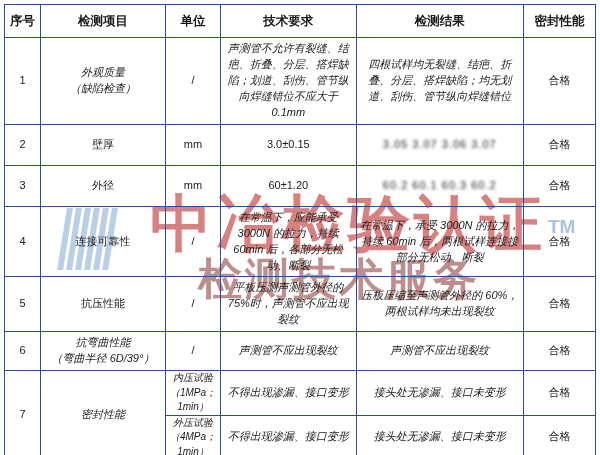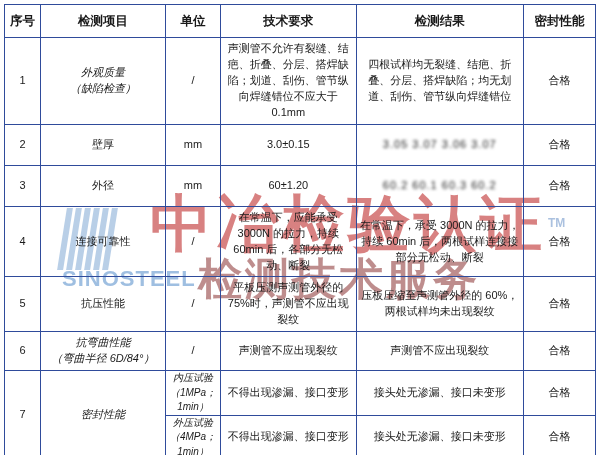--- a/index.html
+++ b/index.html
@@ -41,21 +41,21 @@
     font-weight: bold;
     font-size: 12.5px;
     height: 26px;
   }
   .col-no { width: 34px; }
   .col-item { width: 118px; }
   .col-unit { width: 52px; }
   .col-req { width: 128px; }
   .col-result { width: 158px; }
   .col-judge { width: 68px; }
-  .small-pad { padding: 2px 4px; }
+  .small-pad { padding: 2px 4px; font-style: italic; }
   .txt { display: block; font-style: italic; }
   .sub-label { font-size: 10px; }
 
   
   .wm {
     position: absolute;
     z-index: 2;
     pointer-events: none;
   }
   .wm-logo {
@@ -116,21 +116,21 @@
     letter-spacing: 3px;
     white-space: nowrap;
     z-index: 2;
     pointer-events: none;
     font-family: "Liberation Serif", serif;
   }
   .wm-tm {
     position: absolute;
     left: 548px;
     top: 212px;
-    font-size: 12px;
+    font-size: 19px;
     font-weight: bold;
     color: #9db7da;
     opacity: .85;
     z-index: 2;
     pointer-events: none;
   }
   .blur {
     color: #b9bcc0;
     filter: blur(1.6px);
     font-size: 11px;
@@ -145,21 +145,20 @@
 
   <div class="wm wm-logo">
     <div class="wm-bars">
       <i style="left:0px"></i>
         <i style="left:9px"></i>
         <i style="left:18px"></i>
         <i style="left:27px"></i>
         <i style="left:36px"></i>
         <i style="left:45px"></i>
     </div>
-    <div class="wm-text">SINOSTEEL</div>
   </div>
   <div class="wm-cn">中冶检验认证</div>
   <div class="wm-cn2">检测技术服务</div>
   <div class="wm-tm">TM</div>
 
   <table class="report">
     <colgroup>
       <col class="col-no">
         <col class="col-item">
         <col class="col-unit">
@@ -224,21 +223,21 @@
         <td>/</td>
         <td class="small-pad">平板压测声测管外径的 75%时，声测管不应出现裂纹</td>
         <td class="small-pad">压板压缩至声测管外径的 60%，两根试样均未出现裂纹</td>
         <td>合格</td>
       </tr>
 
       <tr>
         <td>6</td>
         <td>
           <span class="txt">抗弯曲性能</span>
-          <span class="txt">（弯曲半径 6D/84°）</span>
+          <span class="txt">（弯曲半径 6D/39°）</span>
         </td>
         <td>/</td>
         <td class="small-pad">声测管不应出现裂纹</td>
         <td class="small-pad">声测管不应出现裂纹</td>
         <td>合格</td>
       </tr>
 
       <tr>
         <td rowspan="2">7</td>
         <td rowspan="2" style="width:44px">

